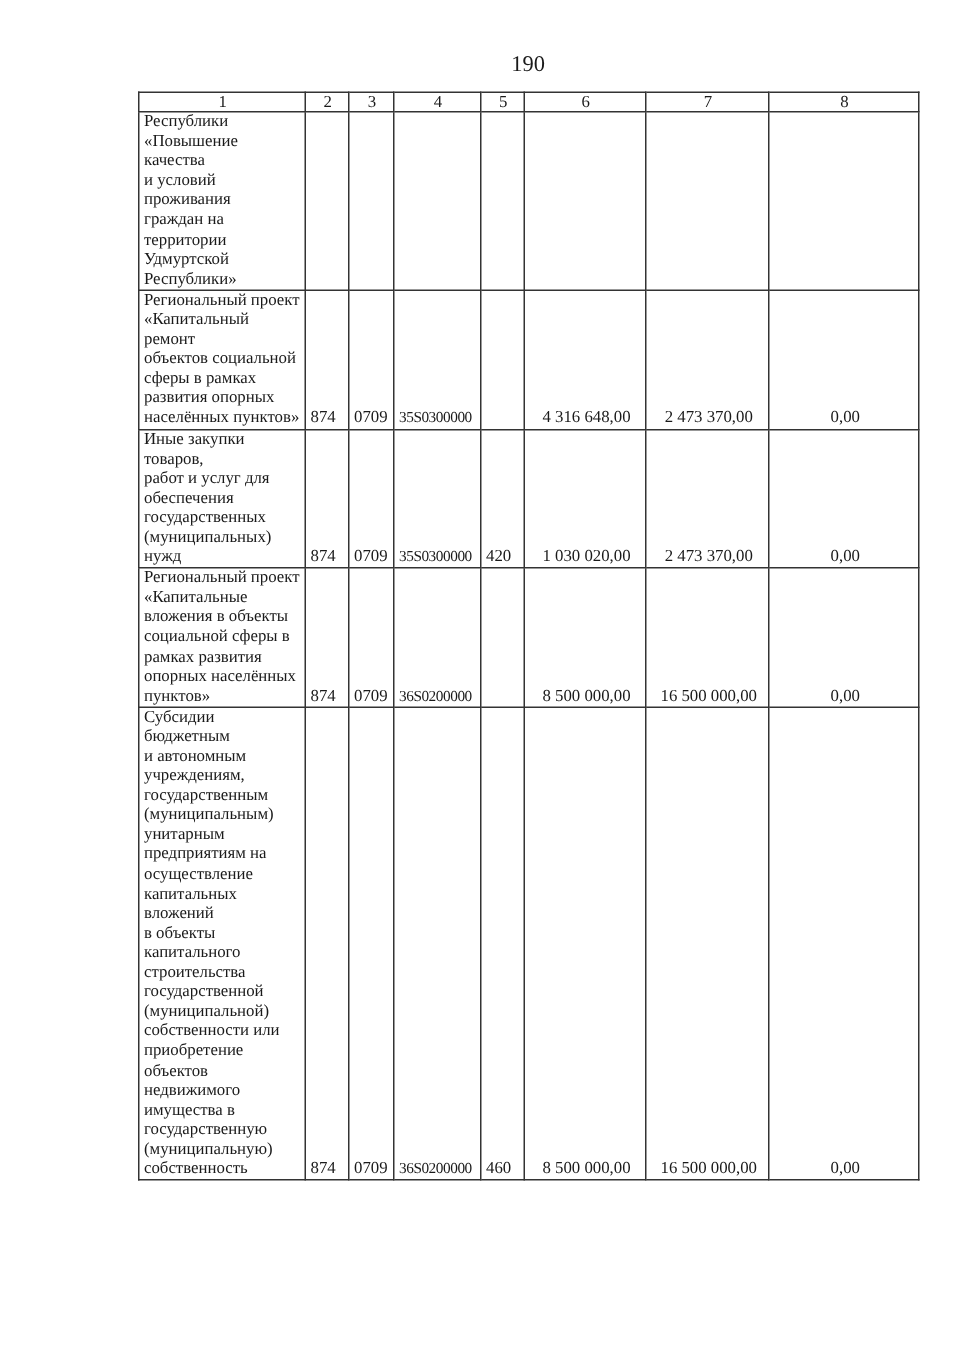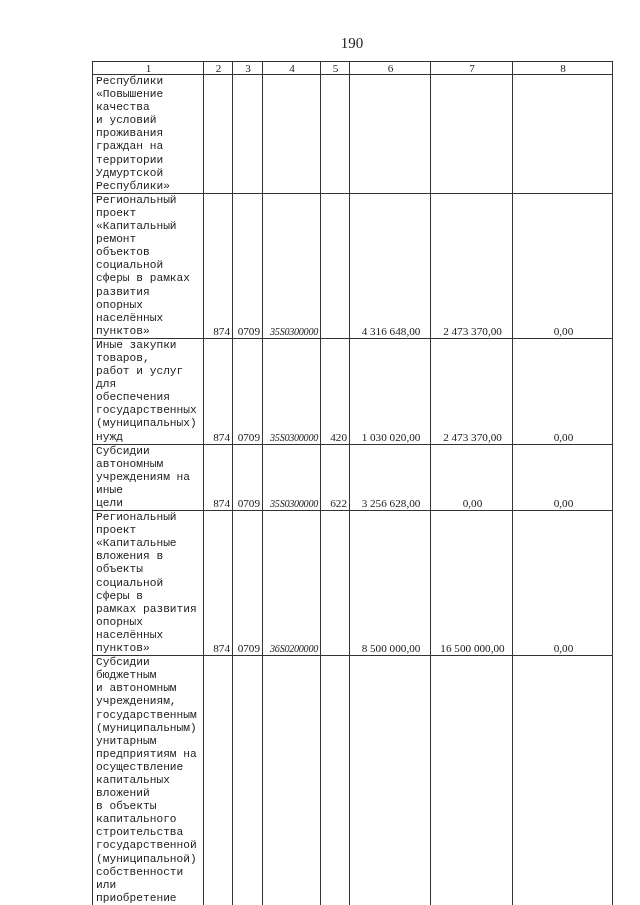--- a/index.html
+++ b/index.html
@@ -3,25 +3,25 @@
 <meta charset="utf-8">
 <style>
   html, body { margin:0; padding:0; background:#ffffff; }
   body { width:640px; height:905px; position:relative; overflow:hidden;
          font-family:"Liberation Serif","DejaVu Serif",serif; color:#1a1a1a; }
   .page-num { position:absolute; top:35px; left:0; width:640px; text-align:center;
               font-size:15px; left:32px; }
   table { position:absolute; left:92px; top:61px; border-collapse:collapse;
           table-layout:fixed; font-size:11.2px; line-height:13.1px; }
   td { border:1px solid #333; padding:0 2px 0 3px; vertical-align:bottom; }
-  td.name { vertical-align:top; white-space:pre-line; padding-bottom:0;font-family:Liberation Mono, monospace; }
-  td.c { text-align:right; }
+  td.name { vertical-align:top; white-space:pre-line; padding-bottom:0; }
+  td.c { text-align:left; }
   td.r { text-align:center; padding-right:1px; }
   tr.hdr td { text-align:center; vertical-align:middle; height:12px; line-height:12px; }
-  td.code { font-size:10.2px; letter-spacing:-0.3px;font-style:italic; }
+  td.code { font-size:10.2px; letter-spacing:-0.3px; }
 </style>
 </head>
 <body>
 
 <div class="page-num">190</div>
 
 <table>
   <colgroup>
     <col style="width:111px">
       <col style="width:29px">
@@ -80,32 +80,20 @@
 государственных
 (муниципальных) нужд</td>
         <td class="c">874</td>
         <td class="c">0709</td>
         <td class="c code">35S0300000</td>
         <td class="c">420</td>
         <td class="r">1 030 020,00</td>
         <td class="r">2 473 370,00</td>
         <td class="r">0,00</td>
       </tr>
-      <tr style="height: 40px;">
-        <td class="name">Субсидии автономным
-учреждениям на иные
-цели</td>
-        <td class="c">874</td>
-        <td class="c">0709</td>
-        <td class="c code">35S0300000</td>
-        <td class="c">622</td>
-        <td class="r">3 256 628,00</td>
-        <td class="r">0,00</td>
-        <td class="r">0,00</td>
-      </tr>
       <tr style="height: 91px;">
         <td class="name">Региональный проект
 «Капитальные
 вложения в объекты
 социальной сферы в
 рамках развития
 опорных населённых
 пунктов»</td>
         <td class="c">874</td>
         <td class="c">0709</td>

